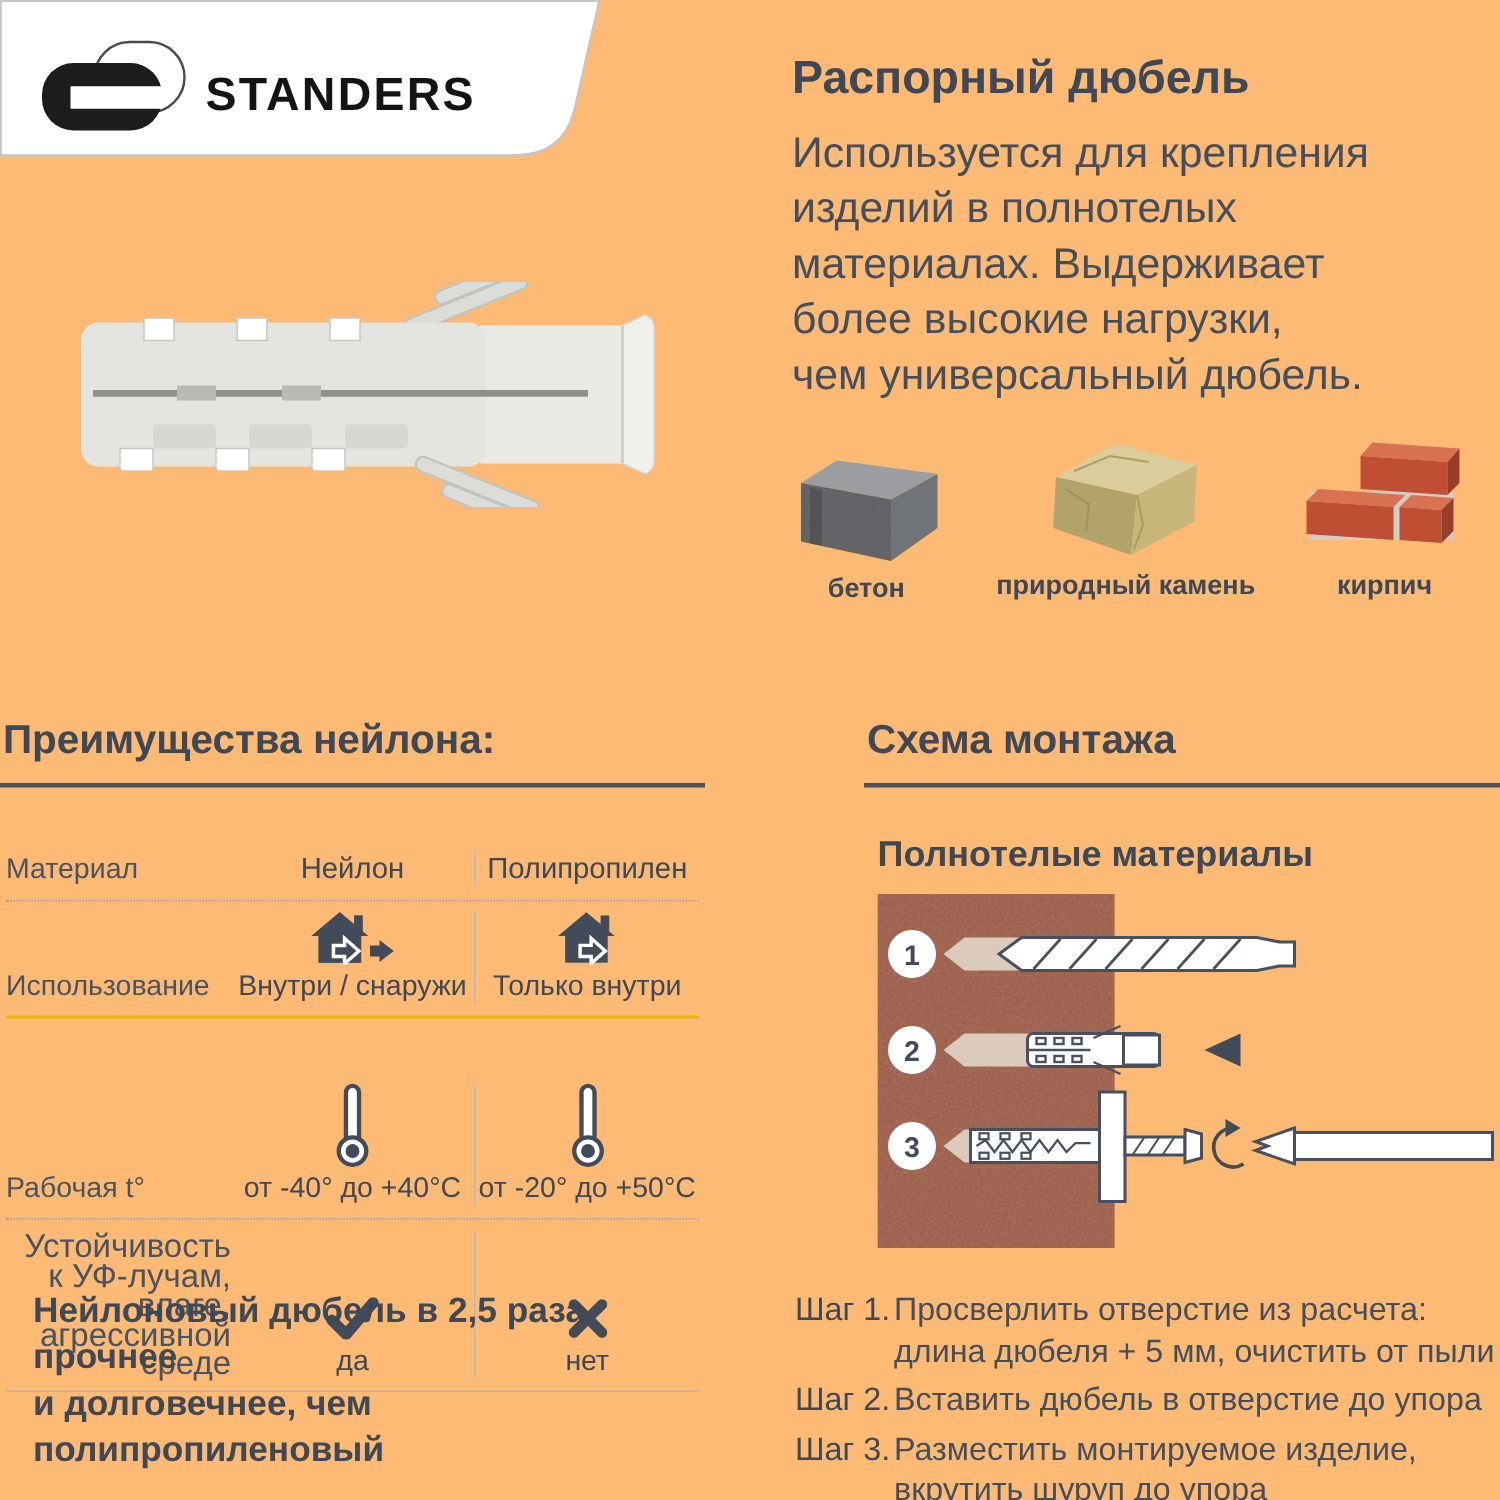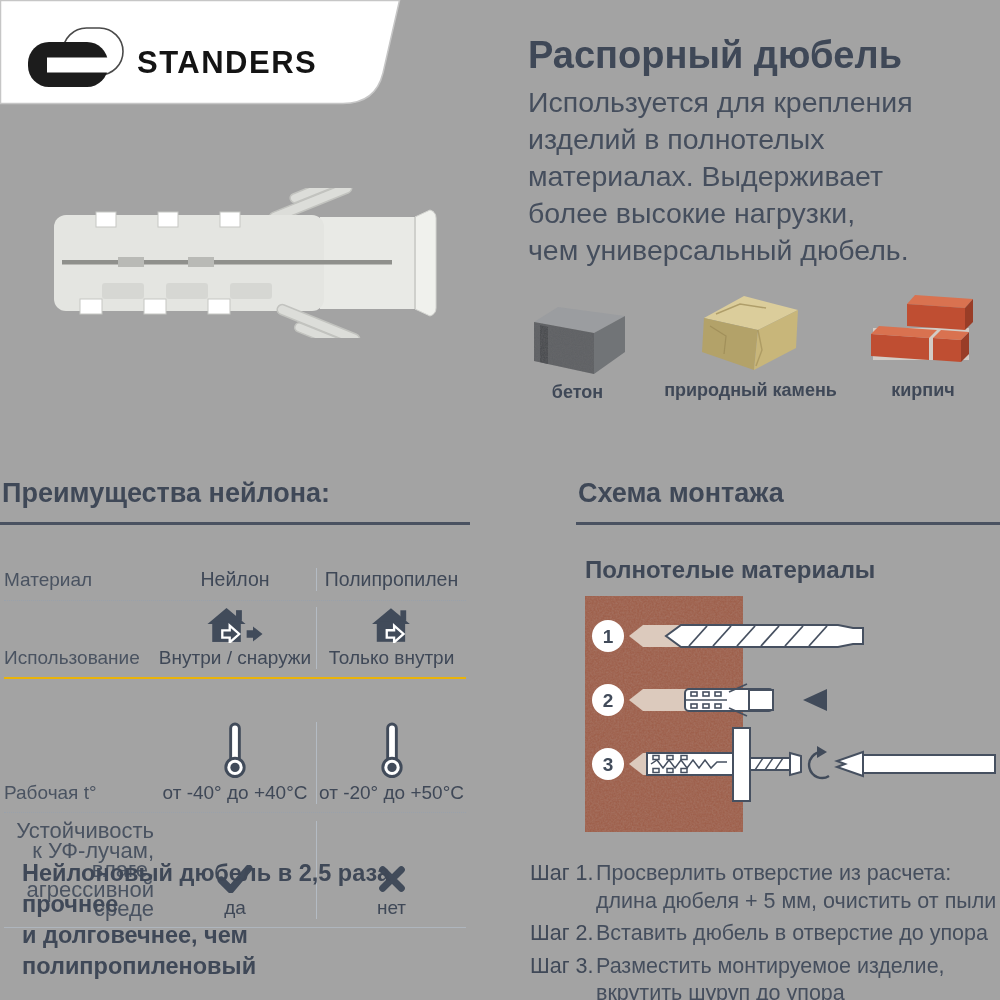--- a/index.html
+++ b/index.html
@@ -1,25 +1,25 @@
 <!DOCTYPE html>
 <html><head>
 <meta charset="utf-8">
 <style>
   html,body{margin:0;padding:0;background:#fff;}
   body{font-family:"Liberation Sans","DejaVu Sans",sans-serif;color:#414b5a;}
-  #page{position:relative;width:1000px;height:1000px;background:#a3a3a3;overflow:hidden;}
+  #page{position:relative;width:1000px;height:1000px;background:#fdba74;overflow:hidden;}
 
   
   #logo-box{position:absolute;left:0;top:0;width:410px;height:110px;}
   #brand-name{position:absolute;left:137px;top:45px;font-size:31px;font-weight:800;
     letter-spacing:1.5px;color:#141414;}
 
   
-  #product-title{position:absolute;left:528px;top:34px;font-size:38px;font-weight:800;color:#3f4857;}
+  #product-title{position:absolute;left:528px;top:34px;font-size:31px;font-weight:800;color:#3f4857;}
   #product-desc{position:absolute;left:528px;top:84px;width:472px;font-size:28.5px;line-height:37px;
     white-space:pre-line;color:#454e5d;}
 
   
   .material{position:absolute;text-align:center;}
   .material .mimg{display:flex;align-items:flex-end;justify-content:center;height:80px;}
   .material .mlabel{margin-top:6px;font-size:18px;font-weight:700;color:#3f4857;}
   #material-concrete{left:505px;top:296px;width:145px;}
   #material-stone{left:658px;top:294px;width:185px;}
   #material-brick{left:853px;top:294px;width:140px;}

